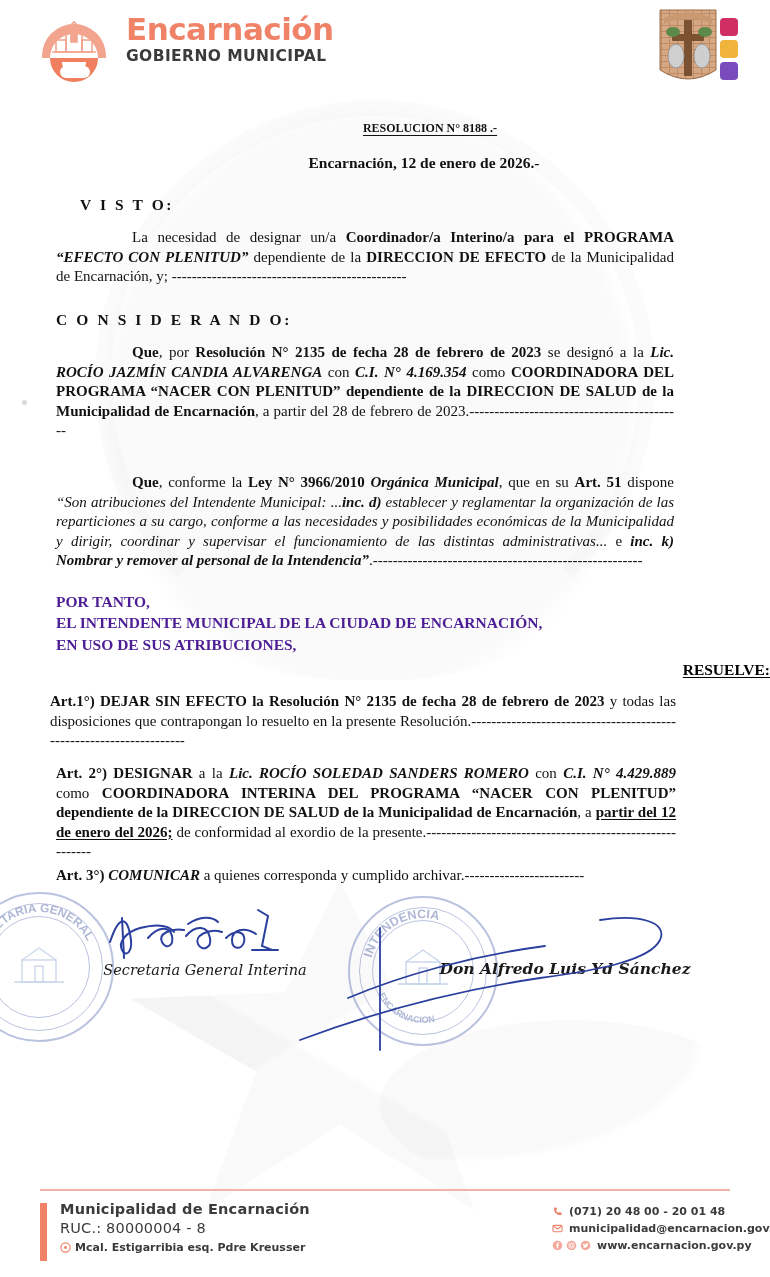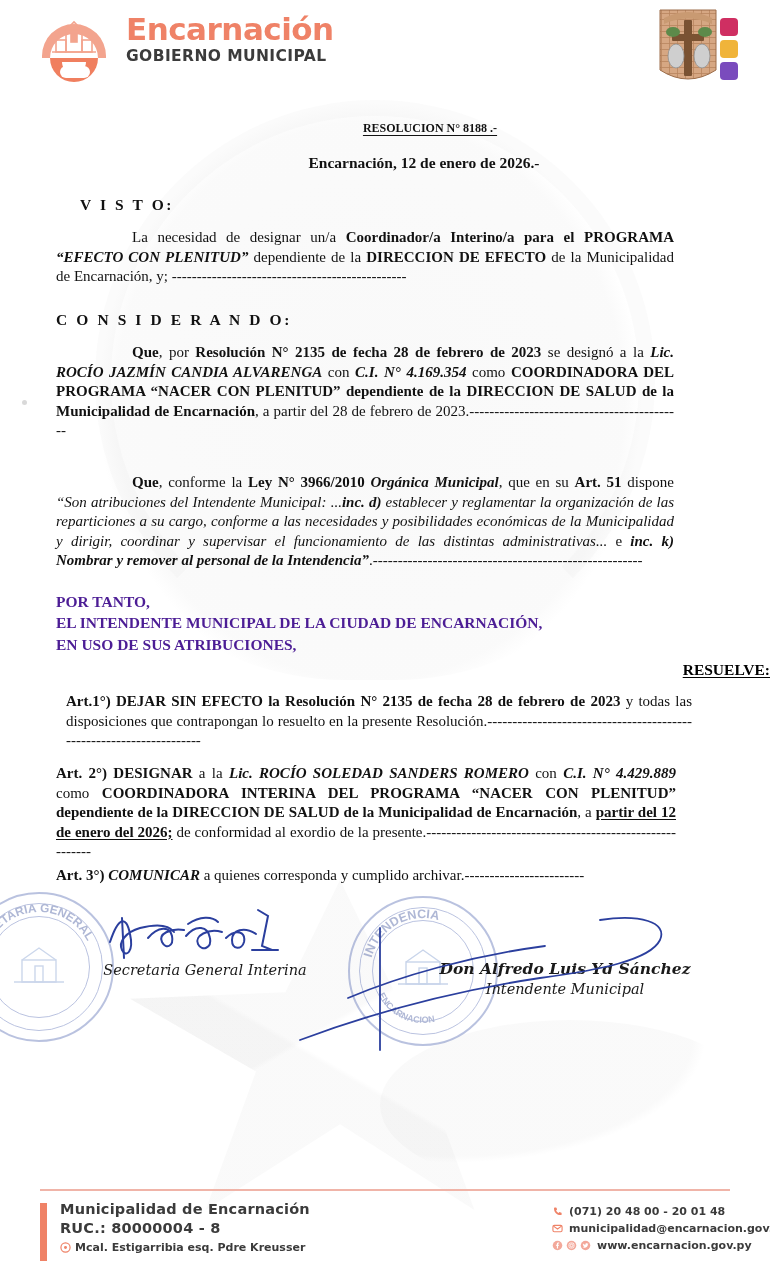--- a/index.html
+++ b/index.html
@@ -94,21 +94,21 @@
   .seal .ring3 { position:absolute; inset:24px; border-radius:50%; border:1.2px solid #5b6fb5; }
 
   .ink { position:absolute; z-index:6; pointer-events:none; }
 
   
   .footer-rule { position:absolute; left:40px; top:1189px; width:690px; height:2px; background:#f0b4a8; z-index:3; }
   .footer { position:absolute; left:0; top:1199px; width:770px; height:78px; z-index:3; }
   .f-bar { position:absolute; left:40px; top:4px; width:7px; height:58px; background:#ef8267; }
   .f-left { position:absolute; left:60px; top:2px; font-family:"DejaVu Sans", sans-serif; }
   .f-org { font-size:14.5px; font-weight:700; color:#3b3b3b; letter-spacing:.2px; }
-  .f-ruc { font-size:14.5px; font-weight:700; color:#3b3b3b; letter-spacing:.2px; margin-top:3px; }
+  .f-ruc { font-size:14.5px; font-weight:400; color:#3b3b3b; letter-spacing:.2px; margin-top:3px; }
   .f-addr { font-size:11px; font-weight:700; color:#3b3b3b; margin-top:5px; display:flex; align-items:center; gap:4px; }
 
   .f-right { position:absolute; left:552px; top:6px; font-family:"DejaVu Sans", sans-serif; }
   .f-row { display:flex; align-items:center; gap:6px; font-size:11px; font-weight:700; color:#3b3b3b; margin-bottom:4px; }
   .f-icons { display:flex; gap:3px; }
   .ic { width:11px; height:11px; flex:0 0 auto; }
 </style>
 </head>
 <body>
 
@@ -198,21 +198,21 @@
     <div class="blocktext" style="left:56px; top:591px;">
       <div>POR TANTO,</div>
       <div>EL INTENDENTE MUNICIPAL DE LA CIUDAD DE ENCARNACIÓN,</div>
       <div>EN USO DE SUS ATRIBUCIONES,</div>
     </div>
 
     <div class="center-line ul" style="left:0; top:661px;">
       <span>RESUELVE:</span>
     </div>
 
-    <div class="para" style="left:50px; top:692px; width:626px;margin-left:16px;">
+    <div class="para" style="left:50px; top:692px; width:626px;">
       <b>Art.1°)</b><b> DEJAR SIN EFECTO la Resolución N° 2135 de fecha 28 de febrero de 2023</b><span> y todas las disposiciones que contrapongan lo resuelto en la presente Resolución.</span><span>--------------------------------------------------------------------</span>
     </div>
 
     <div class="para" style="left:56px; top:764px; width:620px;">
       <b>Art. 2°)</b><b> DESIGNAR</b><span> a la </span><span class="bi">Lic. ROCÍO  SOLEDAD SANDERS ROMERO</span><span> con </span><span class="bi">C.I. N° 4.429.889</span><span> como </span><b>COORDINADORA INTERINA DEL PROGRAMA “NACER CON PLENITUD” dependiente de la DIRECCION DE SALUD de la Municipalidad de Encarnación</b><span>, a </span><b class="ul">partir del 12 de enero del 2026;</b><span> de conformidad al exordio de la presente.</span><span>---------------------------------------------------------</span>
     </div>
 
     <div class="para" style="left:56px; top:866px; width:620px;">
       <b>Art. 3°)</b><span class="bi"> COMUNICAR</span><span> a quienes corresponda y cumplido archivar.</span><span>------------------------</span>
     </div>
@@ -279,21 +279,20 @@
       <path d="M348 118 C400 96, 470 76, 545 66"></path>
     </g>
   </svg>
 
   <div class="sig-zone">
     <div class="sig" style="left:40px; top:64px; width:330px;">
       <div class="sig-role">Secretaria General Interina</div>
     </div>
     <div class="sig" style="left:400px; top:64px; width:330px;">
       <div class="sig-name">Don Alfredo Luis Yd Sánchez</div>
-      <div class="sig-role">Intendente Municipal</div>
     </div>
   </div>
 
   <div class="footer-rule"></div>
 
   <div class="footer">
     <div class="f-bar"></div>
 
     <div class="f-left">
       <div class="f-org">Municipalidad de Encarnación</div>

